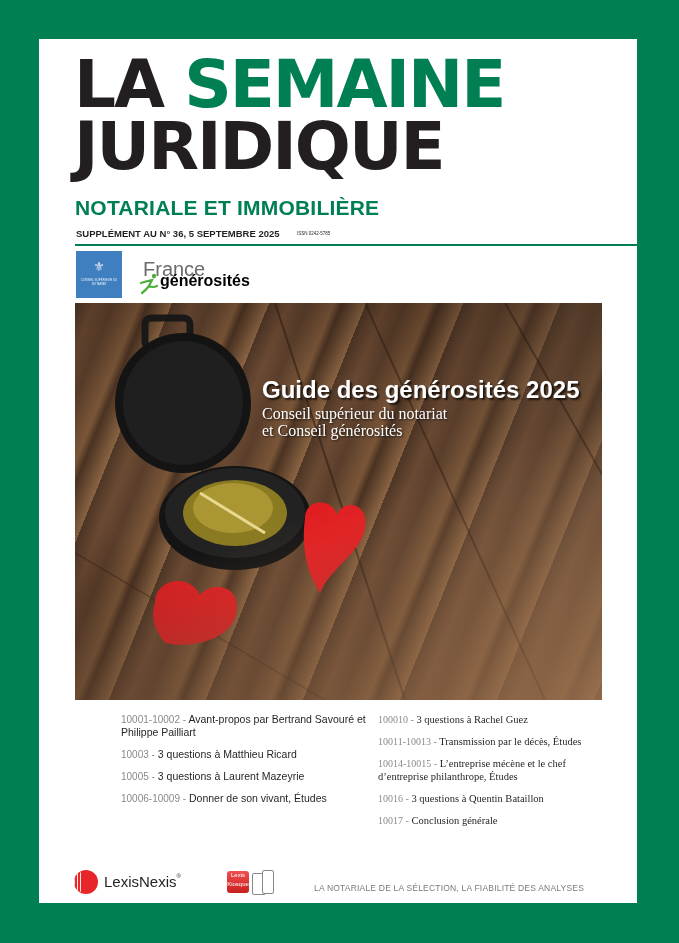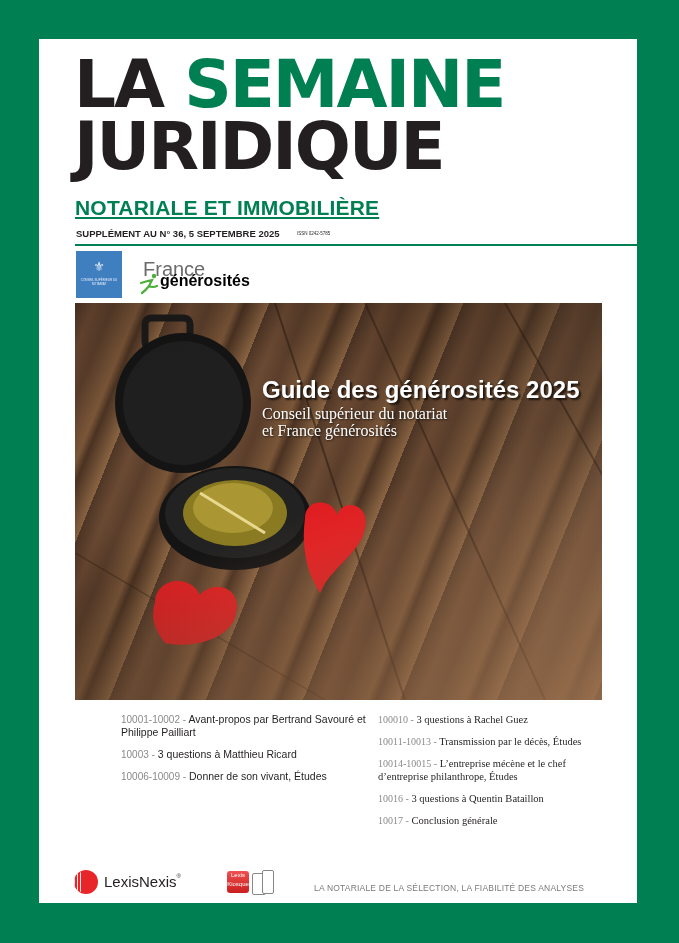--- a/index.html
+++ b/index.html
@@ -2,21 +2,21 @@
 <html><head>
 <meta charset="utf-8">
 <style>
   html, body { margin:0; padding:0; }
   body { width:679px; height:943px; background:#007f53; position:relative; overflow:hidden; font-family:"Liberation Sans", sans-serif; }
   .panel { position:absolute; left:39px; top:39px; width:598px; height:864px; background:#ffffff; }
   .title { position:absolute; left:74px; font-family:"DejaVu Sans", sans-serif; font-weight:bold; letter-spacing:-2px; line-height:1; color:#231f20; }
   .title.l1 { top:52px; font-size:66px; }
   .title.l2 { top:114px; font-size:66px; }
   .title .green { color:#007f53; }
-  .subtitle { position:absolute; left:75px; top:196px; font-size:21px; font-weight:bold; color:#007f53; letter-spacing:0.2px;text-decoration:underline; }
+  .subtitle { position:absolute; left:75px; top:196px; font-size:21px; font-weight:bold; color:#007f53; letter-spacing:0.2px; }
   .suppl { position:absolute; left:76px; top:228px; font-size:9.5px; font-weight:bold; color:#231f20; }
   .issn { position:absolute; left:297px; top:231px; font-size:4.5px; color:#231f20; }
   .rule { position:absolute; left:75px; top:244px; width:562px; height:1.5px; background:#007f53; }
   .csn-logo { position:absolute; left:76px; top:251px; width:46px; height:47px; background:#3f7fc0; }
   .csn-logo .mark { position:absolute; left:14px; top:9px; width:18px; height:14px; color:#dbe7f5; font-size:13px; text-align:center; line-height:14px; }
   .csn-logo .txt { position:absolute; left:3px; top:27px; width:40px; font-size:3px; line-height:4px; color:#e6eef8; text-align:center; }
   .fg-france { position:absolute; left:143px; top:258px; font-size:20px; color:#6b6b6b; }
   .fg-gen { position:absolute; left:160px; top:272px; font-size:16px; font-weight:bold; color:#000000; }
   .fg-figure { position:absolute; left:139px; top:273px; width:20px; height:22px; }
   .photo { position:absolute; left:75px; top:303px; width:527px; height:397px; overflow:hidden;
@@ -88,27 +88,28 @@
     <path d="M125 190 L190 230" stroke="#e8d890" stroke-width="3"></path>
 
     <path d="M230 215 C230 195 258 195 262 212 C268 195 295 200 290 225 C286 250 255 265 245 290 C232 270 226 245 230 215 Z" fill="#e01e22"></path>
     <path d="M80 300 C80 275 115 270 125 292 C140 275 170 285 160 315 C150 340 110 345 90 340 C78 325 76 312 80 300 Z" fill="#e01e22"></path>
   </svg>
   <div class="vignette"></div>
   <div class="warm"></div>
   <div class="guide-title">Guide des générosités 2025</div>
   <div class="guide-sub">
     <div>Conseil supérieur du notariat</div>
-    <div>et France générosités</div>
+    <div>et Conseil générosités</div>
   </div>
 </div>
 
 <div class="toc left">
   <div class="toc-item"><span class="toc-num">10001-10002 -</span> <span>Avant-propos par Bertrand Savouré et Philippe Pailliart</span></div>
   <div class="toc-item"><span class="toc-num">10003 -</span> <span>3 questions à Matthieu Ricard</span></div>
+  <div class="toc-item"><span class="toc-num">10005 -</span> <span>3 questions à Laurent Mazeyrie</span></div>
   <div class="toc-item"><span class="toc-num">10006-10009 -</span> <span>Donner de son vivant, Études</span></div>
 </div>
 
 <div class="toc right">
   <div class="toc-item"><span class="toc-num">100010 -</span> <span>3 questions à Rachel Guez</span></div>
   <div class="toc-item"><span class="toc-num">10011-10013 -</span> <span>Transmission par le décès, Études</span></div>
   <div class="toc-item"><span class="toc-num">10014-10015 -</span> <span>L’entreprise mécène et le chef d’entreprise philanthrope, Études</span></div>
   <div class="toc-item"><span class="toc-num">10016 -</span> <span>3 questions à Quentin Bataillon</span></div>
   <div class="toc-item"><span class="toc-num">10017 -</span> <span>Conclusion générale</span></div>
 </div>

